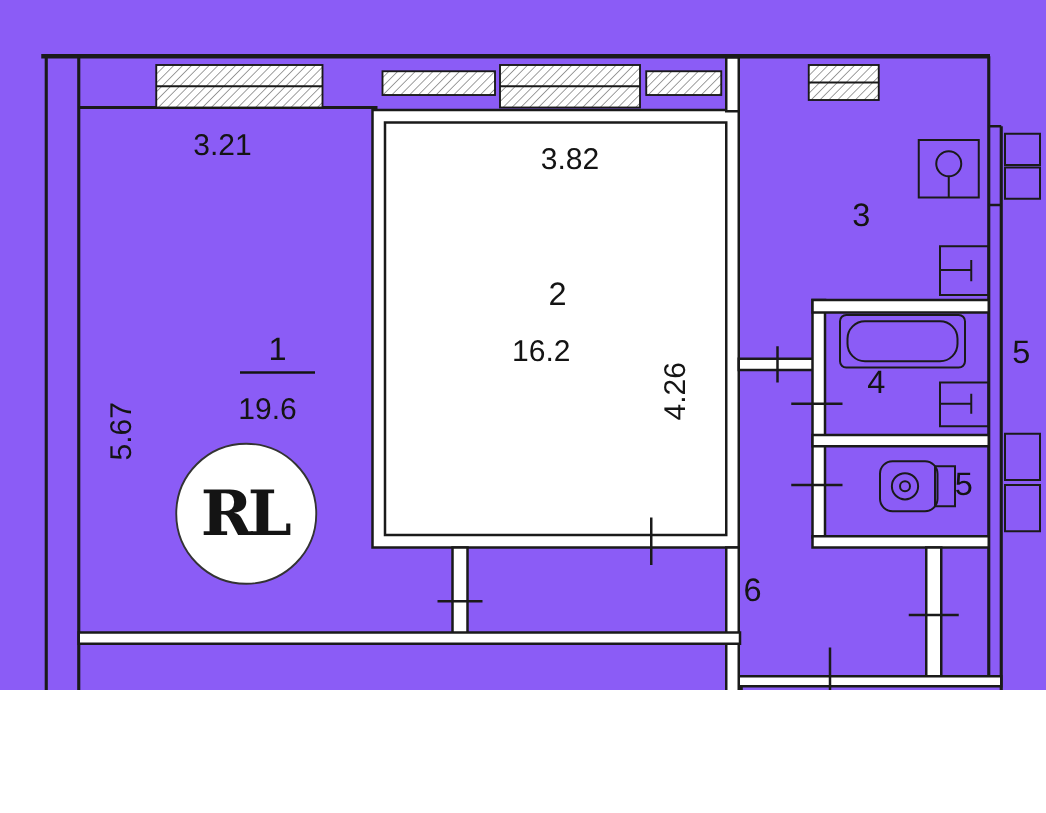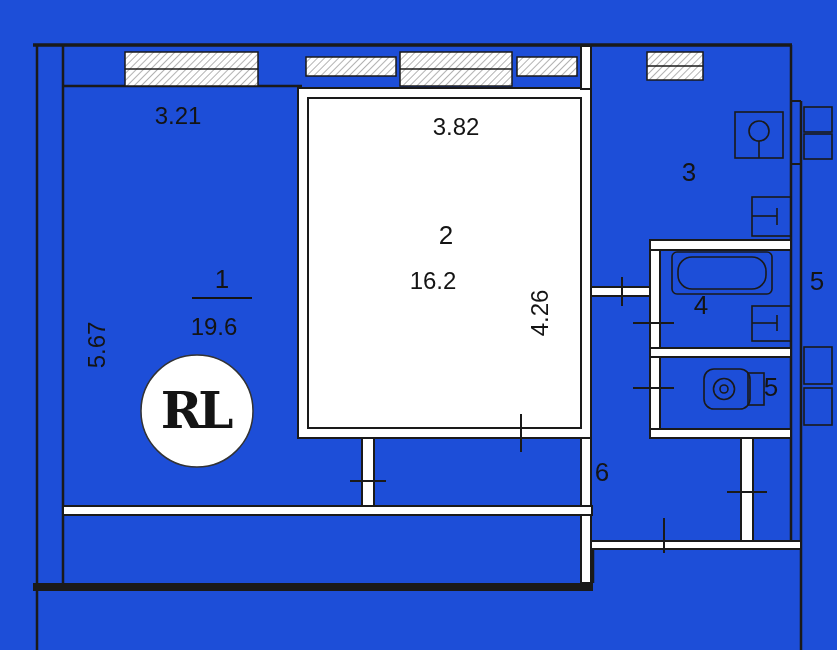--- a/index.html
+++ b/index.html
@@ -1,20 +1,20 @@
 <!DOCTYPE html>
 <html><head>
 <meta charset="utf-8">
 <style>
   html, body { margin: 0; padding: 0; background: #ffffff; }
   .canvas {
     position: relative;
     width: 837px;
-    height: 650px;
-    background: #1d4ed8;
+    height: 552px;
+    background: #8b5cf6;
     font-family: "Liberation Sans", sans-serif;
     overflow: hidden;
   }
   svg text {
     font-family: "Liberation Sans", sans-serif;
     fill: #141414;
   }
   svg text.dim { font-size: 24px; font-weight: 500; }
   svg text.roomnum { font-size: 26px; font-weight: 500; }
   svg text.logo-text {

